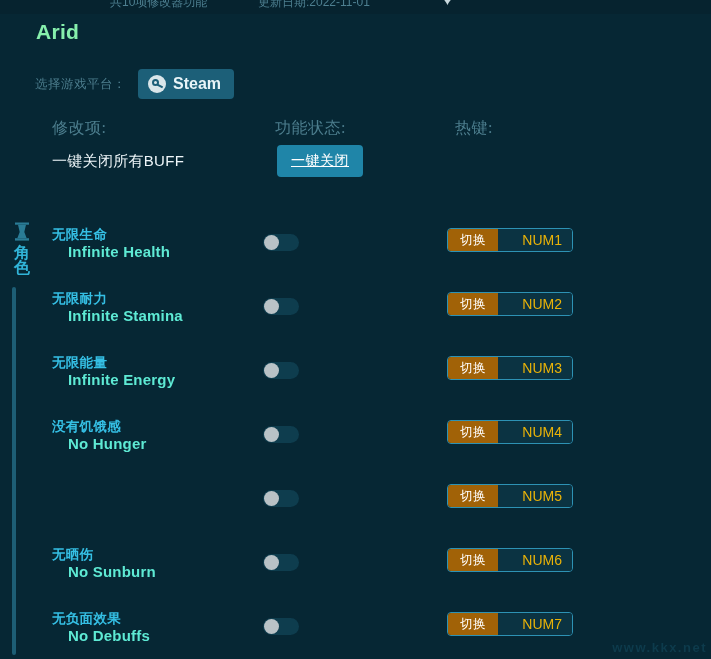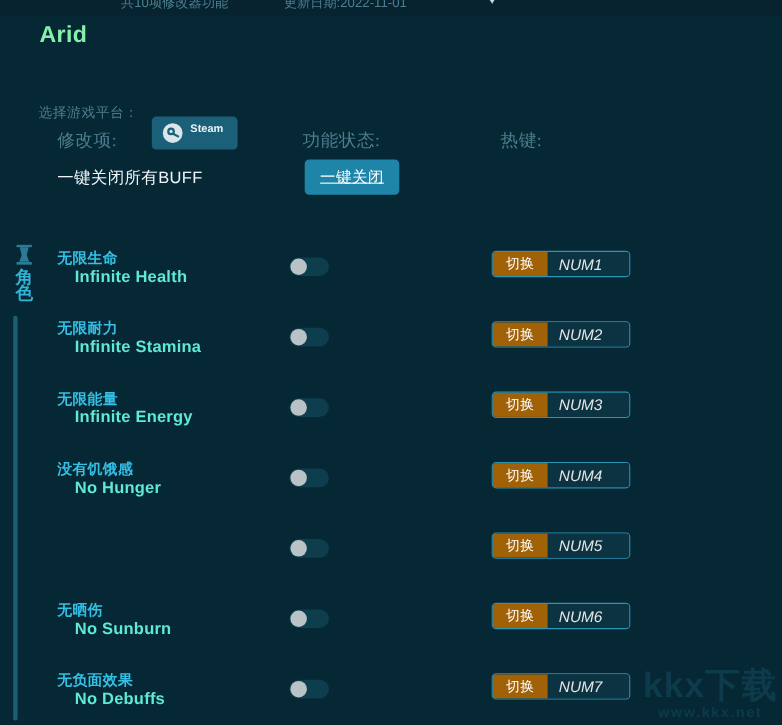--- a/index.html
+++ b/index.html
@@ -71,24 +71,23 @@
     letter-spacing: 0.5px;
   }
   #platform-btn {
     display: flex;
     align-items: flex-start;
     gap: 7px;
     background: #1c5f78;
     border-radius: 4px;
     padding: 6px 13px 6px 10px;
     color: #e8f4f8;
-    font-size: 10px;
+    font-size: 16px;
     font-weight: bold;
     cursor: pointer;
-    margin-top: 37px;
   }
   .steam-glyph {
     width: 18px; height: 18px;
     border-radius: 50%;
     background: #d9e6ea;
     position: relative;
     flex: 0 0 auto;
   }
   .steam-glyph::before {
     content: "";
@@ -244,27 +243,26 @@
   .hotkey .hk-action {
     background: #a16207;
     color: #ffffff;
     font-size: 12.5px;
     line-height: 22px;
     padding: 0 12px;
     letter-spacing: 0.5px;
   }
   .hotkey .hk-key {
     background: #0b3342;
-    color: #e5e5e5;
+    color: #eab308;
     font-size: 14px;
     line-height: 22px;
     padding: 0 10px;
     min-width: 54px;
-    text-align: left;
-    font-style: italic;
+    text-align: right;
   }
 
   
   #watermark {
     position: absolute;
     right: 4px;
     bottom: 4px;
     text-align: center;
     pointer-events: none;
     user-select: none;
@@ -404,15 +402,14 @@
         <div class="knob"></div>
       </div>
       <div class="hotkey">
         <span class="hk-action">切换</span>
         <span class="hk-key">NUM7</span>
       </div>
     </div>
   </div>
 
 <div id="watermark">
-  <div class="wm-main">kkx下载</div>
   <div class="wm-url">www.kkx.net</div>
 </div>
 
 </body></html>

